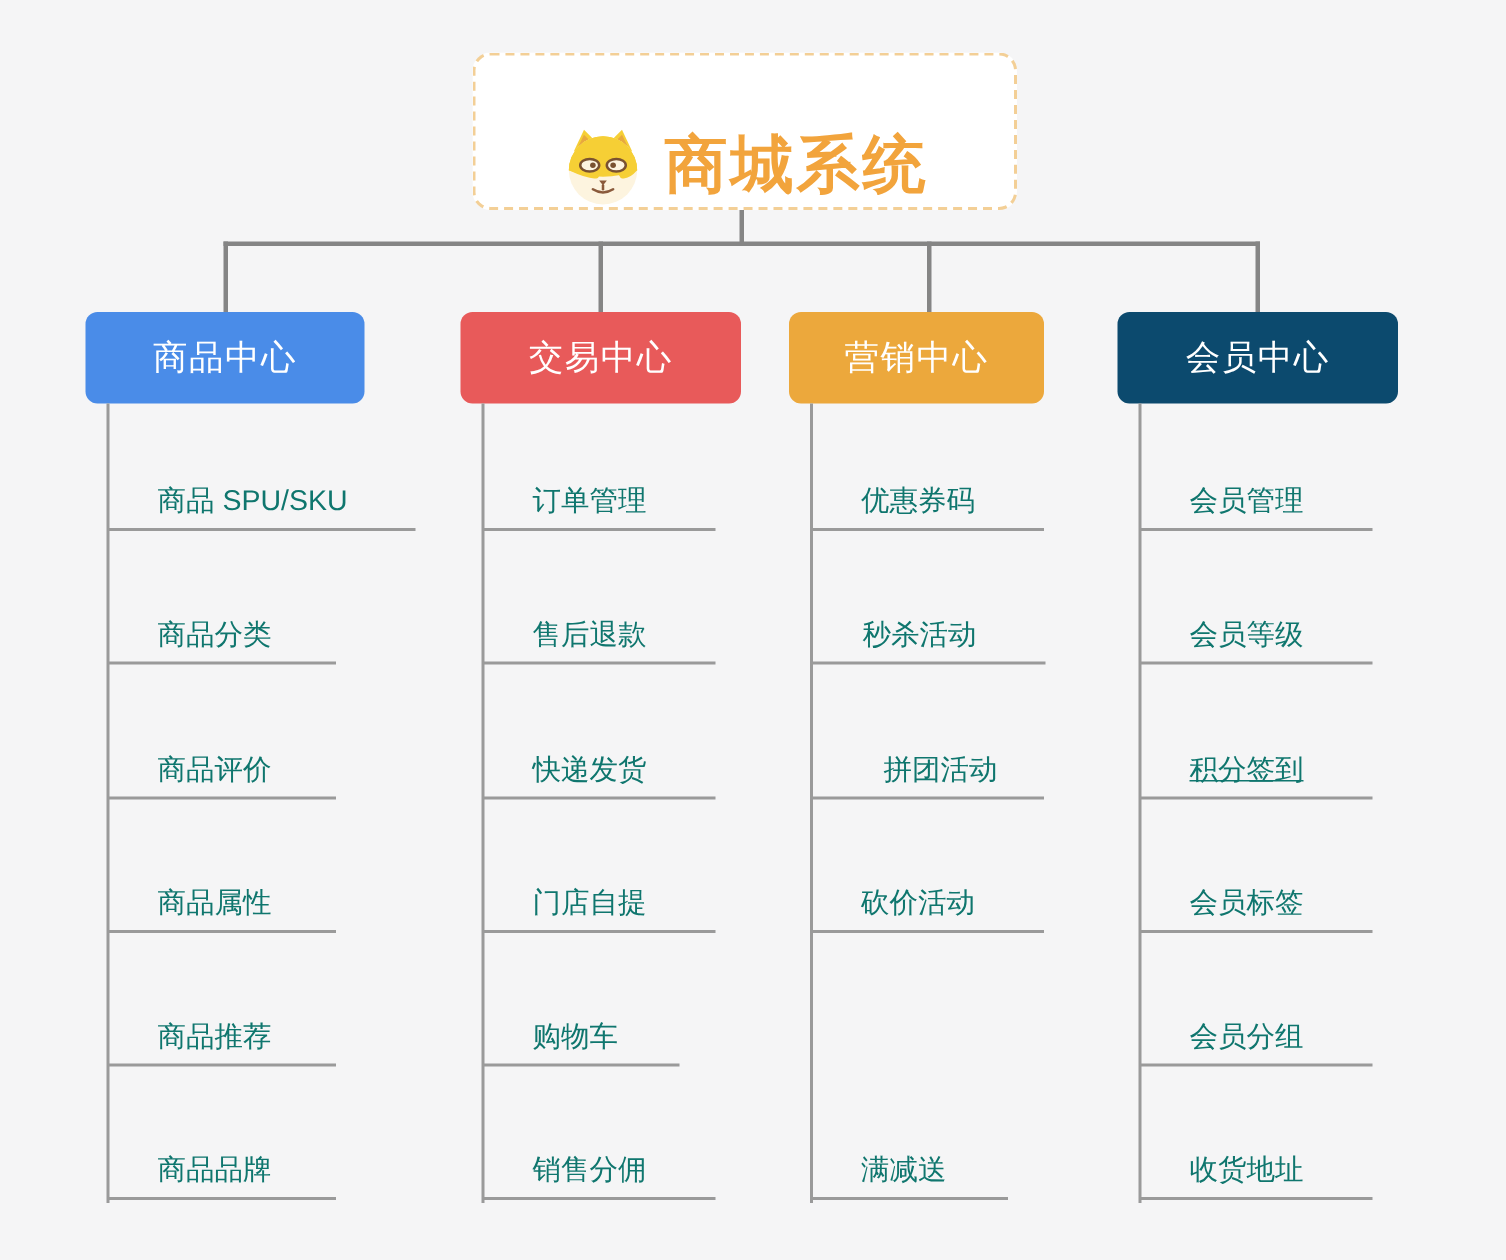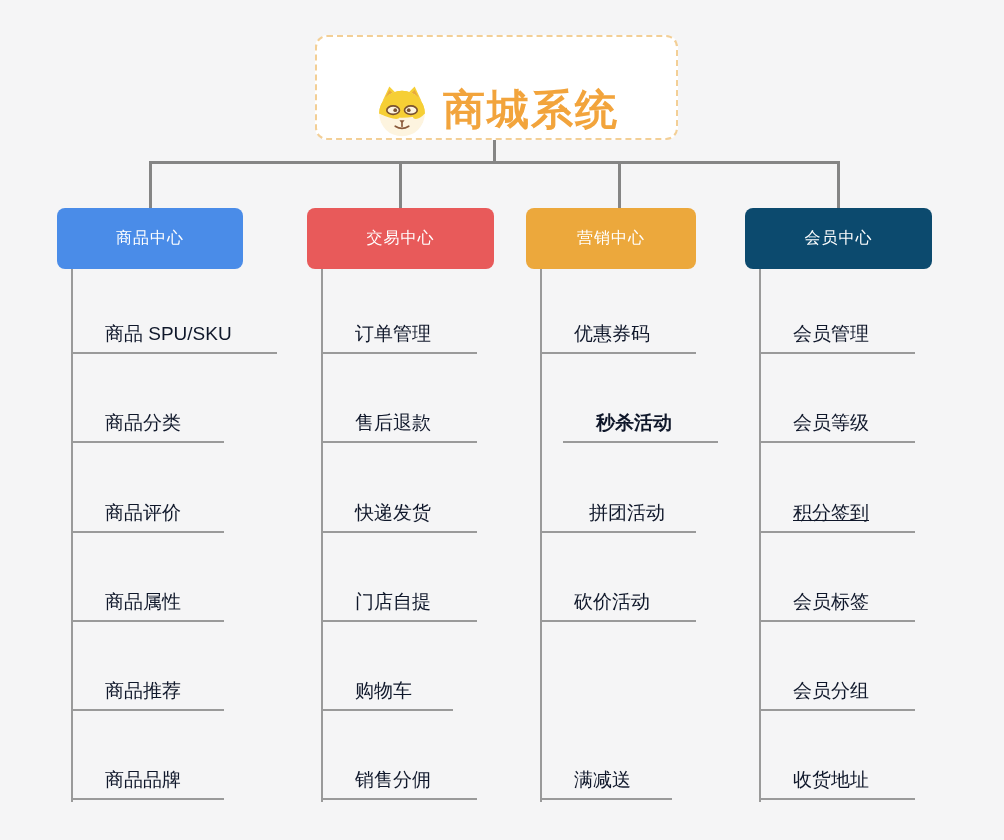--- a/index.html
+++ b/index.html
@@ -19,29 +19,29 @@
   .root-icon{width:56px;height:54px;flex:0 0 auto;}
   
   .line{position:absolute;background:#858585;}
   .drop{width:3px;}
   .hline{height:3px;}
   .colline{position:absolute;width:2px;background:#9a9a9a;top:269px;height:533px;}
   
   .branch{
     position:absolute;top:208px;height:61px;border-radius:8px;
     display:flex;align-items:center;justify-content:center;
-    color:#ffffff;font-size:16px;font-weight:500;letter-spacing:1px;white-space:nowrap;
+    color:#ffffff;font-size:23px;font-weight:500;letter-spacing:1px;white-space:nowrap;
   }
   
   .leaf{
     position:absolute;height:40px;box-sizing:border-box;
     border-bottom:2px solid #9a9a9a;
     display:flex;align-items:flex-end;
     padding:0 6px 5px 33px;
-    font-size:19px;color:#0f172a;white-space:nowrap;
+    font-size:19px;color:#0f766e;white-space:nowrap;
   }
   .r1{top:314px}.r2{top:403px}.r3{top:493px}.r4{top:582px}.r5{top:671px}.r6{top:760px}
 </style>
 </head>
 <body>
 
 <div class="stage">
 
   <div class="root">
     <svg class="root-icon" viewBox="0 0 64 64">
@@ -92,21 +92,21 @@
   <div class="leaf r6" style="left:72px;width:152px;">商品品牌</div>
 
   <div class="leaf r1" style="left:322px;width:155px;">订单管理</div>
   <div class="leaf r2" style="left:322px;width:155px;">售后退款</div>
   <div class="leaf r3" style="left:322px;width:155px;">快递发货</div>
   <div class="leaf r4" style="left:322px;width:155px;">门店自提</div>
   <div class="leaf r5" style="left:322px;width:131px;">购物车</div>
   <div class="leaf r6" style="left:322px;width:155px;">销售分佣</div>
 
   <div class="leaf r1" style="left:541px;width:155px;">优惠券码</div>
-  <div class="leaf r2" style="left:563px;width:155px;font-weight:bold;">秒杀活动</div>
+  <div class="leaf r2" style="left:542px;width:155px;">秒杀活动</div>
   <div class="leaf r3" style="left:541px;width:155px;padding-left:48px;">拼团活动</div>
   <div class="leaf r4" style="left:541px;width:155px;">砍价活动</div>
   <div class="leaf r6" style="left:541px;width:131px;">满减送</div>
 
   <div class="leaf r1" style="left:760px;width:155px;">会员管理</div>
   <div class="leaf r2" style="left:760px;width:155px;">会员等级</div>
   <div class="leaf r3" style="left:760px;width:155px;text-decoration:underline;">积分签到</div>
   <div class="leaf r4" style="left:760px;width:155px;">会员标签</div>
   <div class="leaf r5" style="left:760px;width:155px;">会员分组</div>
   <div class="leaf r6" style="left:760px;width:155px;">收货地址</div>

